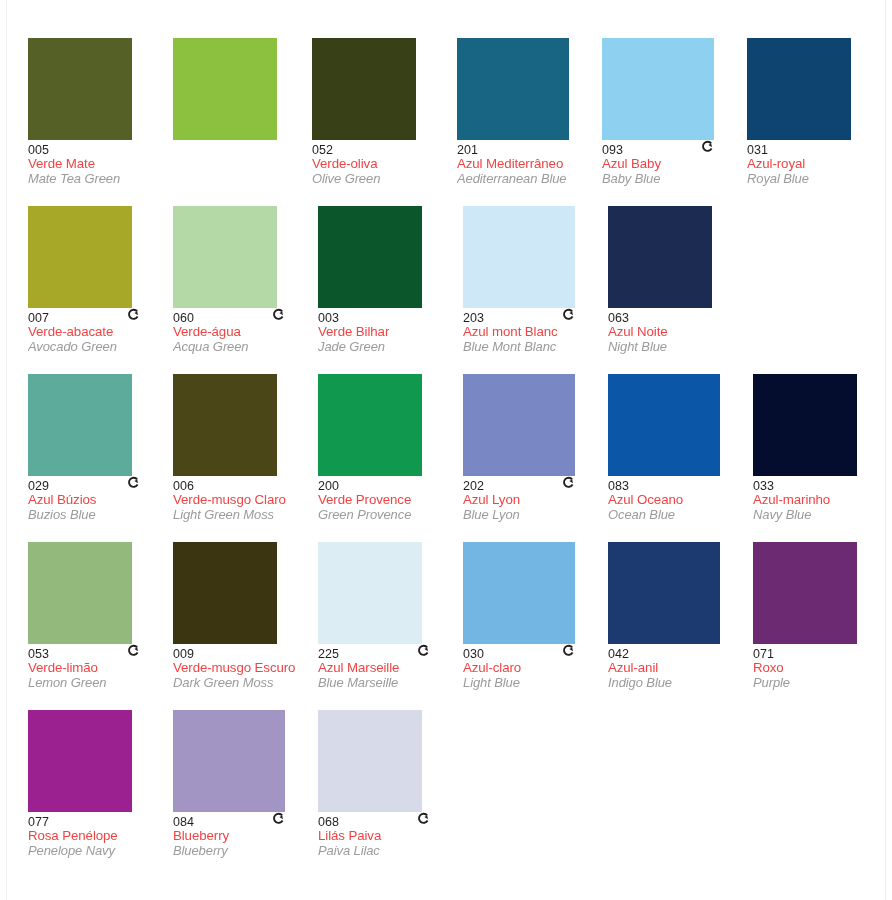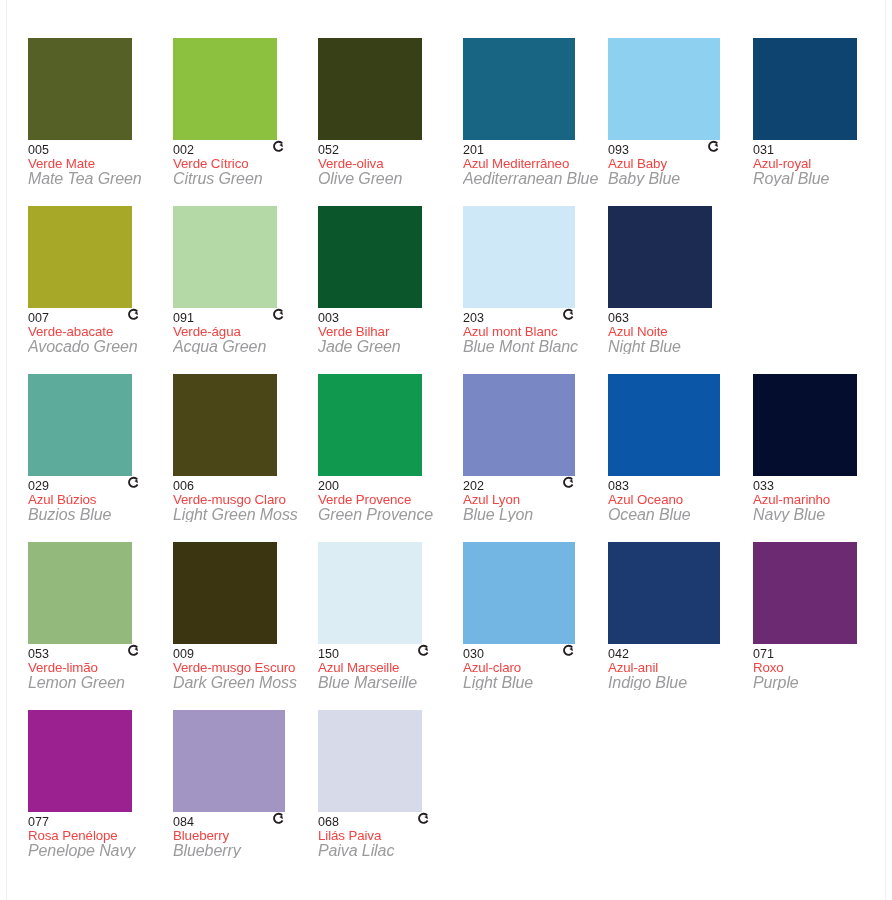--- a/index.html
+++ b/index.html
@@ -80,21 +80,21 @@
 
   .name-pt {
     font-size: 13.3px;
     line-height: 14.5px;
     color: #ef4444;
     white-space: nowrap;
     letter-spacing: -0.1px;
   }
 
   .name-en {
-    font-size: 16px;
+    font-size: 13px;
     line-height: 14.5px;
     color: #9b9b9d;
     font-style: italic;
     white-space: nowrap;
     letter-spacing: -0.1px;
   }
 
   
   .arc-icon {
     position: absolute;
@@ -118,31 +118,20 @@
         <div class="cell">
           <div class="swatch" title="Verde Mate" style="background: rgb(84, 96, 38);"></div>
           <div class="labels">
             <div class="code">005</div>
             <div class="name-pt">Verde Mate</div>
             <div class="name-en">Mate Tea Green</div>
           </div>
         </div>
         <div class="cell">
           <div class="swatch" title="Verde Cítrico" style="background: rgb(140, 193, 64);"></div>
-          <div class="labels">
-            <div class="code">002</div>
-            <span class="arc-icon">
-              <svg viewBox="0 0 13 13" width="13" height="13">
-                <path d="M10.2 3.4 A4.6 4.6 0 1 0 10.6 8.6" fill="none" stroke="#231f20" stroke-width="1.9" stroke-linecap="butt"></path>
-                <path d="M10.2 3.4 L10.9 7.2 L7.4 5.1 Z" fill="#231f20"></path>
-              </svg>
-            </span>
-            <div class="name-pt">Verde Cítrico</div>
-            <div class="name-en">Citrus Green</div>
-          </div>
         </div>
         <div class="cell">
           <div class="swatch" title="Verde-oliva" style="background: rgb(55, 64, 23);"></div>
           <div class="labels">
             <div class="code">052</div>
             <div class="name-pt">Verde-oliva</div>
             <div class="name-en">Olive Green</div>
           </div>
         </div>
         <div class="cell wide">
@@ -187,21 +176,21 @@
                 <path d="M10.2 3.4 L10.9 7.2 L7.4 5.1 Z" fill="#231f20"></path>
               </svg>
             </span>
             <div class="name-pt">Verde-abacate</div>
             <div class="name-en">Avocado Green</div>
           </div>
         </div>
         <div class="cell">
           <div class="swatch" title="Verde-água" style="background: rgb(180, 216, 166);"></div>
           <div class="labels">
-            <div class="code">091</div>
+            <div class="code">060</div>
             <span class="arc-icon">
               <svg viewBox="0 0 13 13" width="13" height="13">
                 <path d="M10.2 3.4 A4.6 4.6 0 1 0 10.6 8.6" fill="none" stroke="#231f20" stroke-width="1.9" stroke-linecap="butt"></path>
                 <path d="M10.2 3.4 L10.9 7.2 L7.4 5.1 Z" fill="#231f20"></path>
               </svg>
             </span>
             <div class="name-pt">Verde-água</div>
             <div class="name-en">Acqua Green</div>
           </div>
         </div>
@@ -317,21 +306,21 @@
           <div class="swatch" title="Verde-musgo Escuro" style="background: rgb(59, 53, 18);"></div>
           <div class="labels">
             <div class="code">009</div>
             <div class="name-pt">Verde-musgo Escuro</div>
             <div class="name-en">Dark Green Moss</div>
           </div>
         </div>
         <div class="cell">
           <div class="swatch" title="Azul Marseille" style="background: rgb(220, 237, 244);"></div>
           <div class="labels">
-            <div class="code">150</div>
+            <div class="code">225</div>
             <span class="arc-icon">
               <svg viewBox="0 0 13 13" width="13" height="13">
                 <path d="M10.2 3.4 A4.6 4.6 0 1 0 10.6 8.6" fill="none" stroke="#231f20" stroke-width="1.9" stroke-linecap="butt"></path>
                 <path d="M10.2 3.4 L10.9 7.2 L7.4 5.1 Z" fill="#231f20"></path>
               </svg>
             </span>
             <div class="name-pt">Azul Marseille</div>
             <div class="name-en">Blue Marseille</div>
           </div>
         </div>

